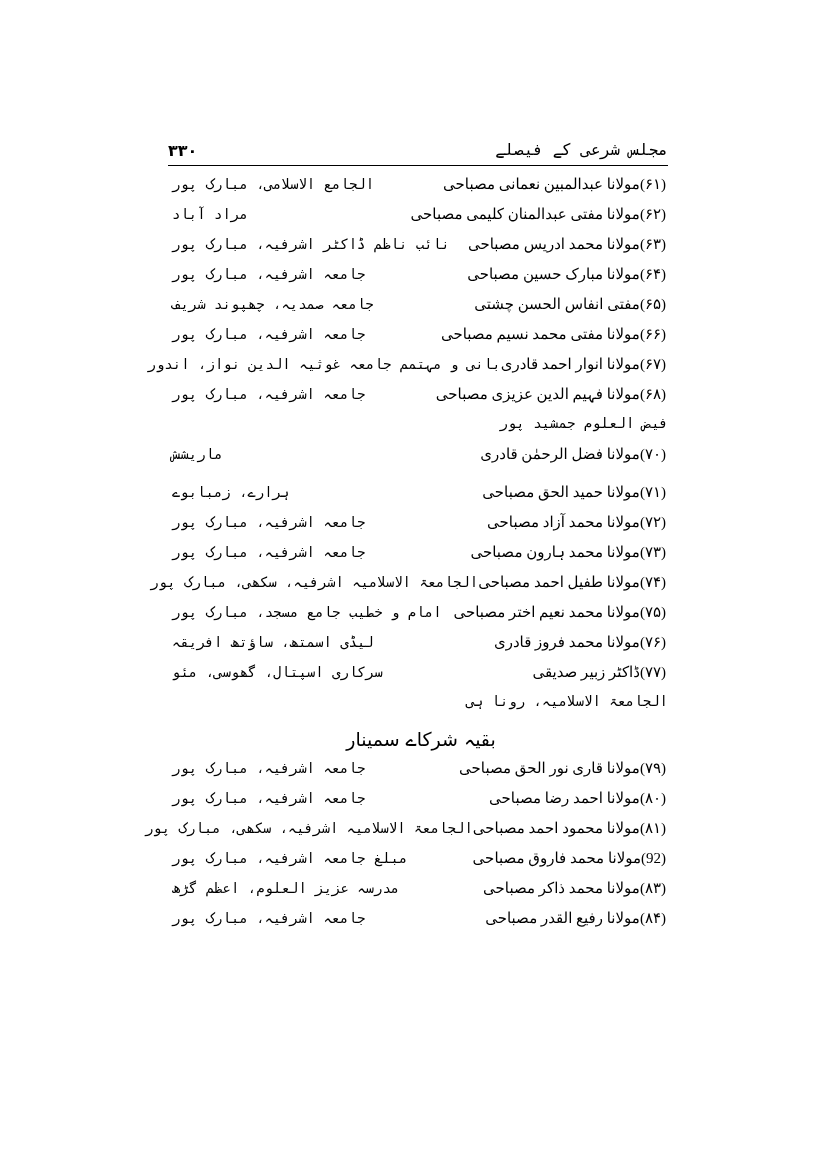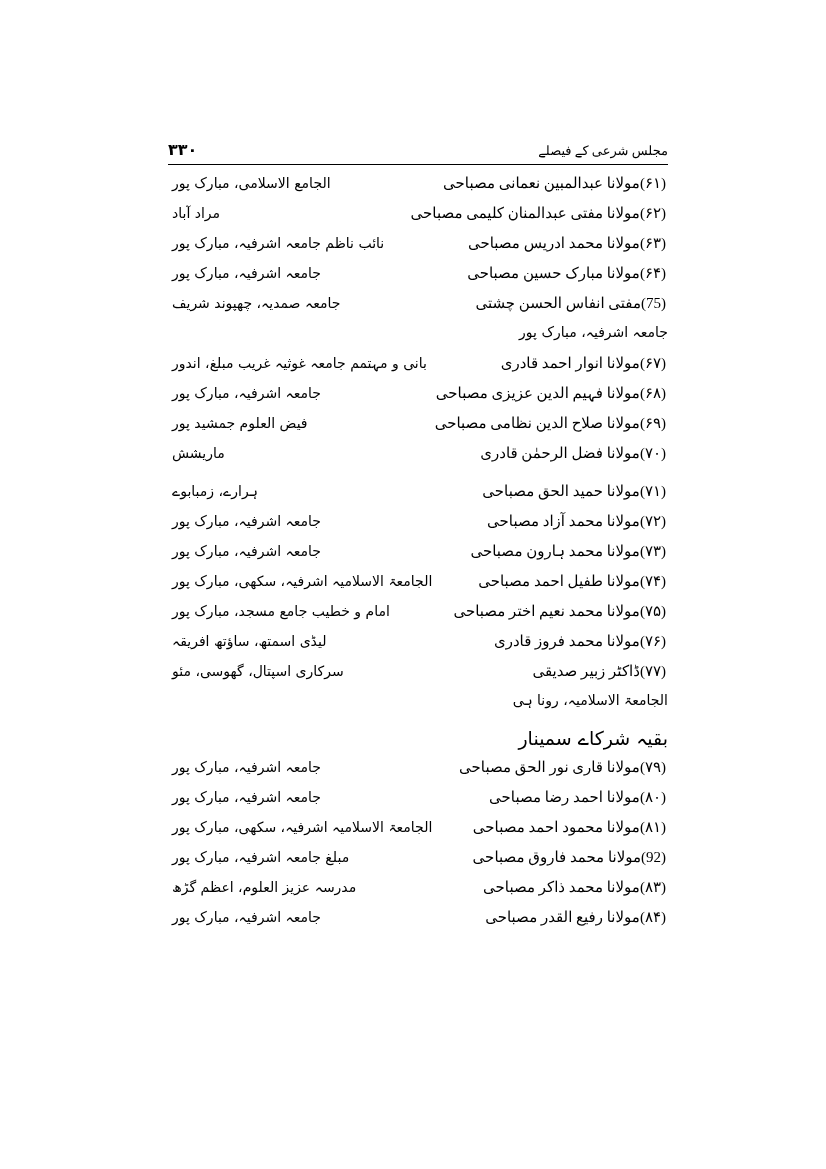--- a/index.html
+++ b/index.html
@@ -31,22 +31,22 @@
   
   .header {
     display: flex;
     flex-direction: row;
     justify-content: space-between;
     align-items: flex-end;
     direction: rtl;
     padding-bottom: 2px;
   }
   .header-title {
-    font-size: 13px;
-    font-family: Liberation Serif, serif;
+    font-size: 16px;
+    font-family: Liberation Mono, monospace;
     letter-spacing: 0px;
     white-space: nowrap;
     margin-left: 21px;
   }
   .header-pageno {
     font-size: 16px;
     letter-spacing: 1px;
     white-space: nowrap;
     font-weight: bold;
   }
@@ -75,24 +75,25 @@
     padding-right: 2px;
     font-family: Liberation Serif, serif;
   }
   .place {
     font-size: 14px;
     white-space: nowrap;
     text-align: left;
     flex: 0 0 auto;
     padding-left: 4px;
     direction: rtl;
+    font-family: Liberation Mono, monospace;
   }
   .section-heading {
     direction: rtl;
-    text-align: right;
+    text-align: center;
     font-size: 19px;
     font-weight: normal;
     margin-top: 6px;
     margin-bottom: 8px;
     padding-left: 6px;
   }
   .gap-small { height: 8px; }
 </style>
 </head>
 <body>
@@ -110,43 +111,43 @@
       <div class="row">
         <div class="name"><span>(۶۱)</span><span>مولانا عبدالمبین نعمانی مصباحی</span></div>
         <div class="place">الجامع الاسلامی، مبارک پور</div>
       </div>
       <div class="row">
         <div class="name"><span>(۶۲)</span><span>مولانا مفتی عبدالمنان کلیمی مصباحی</span></div>
         <div class="place">مراد آباد</div>
       </div>
       <div class="row">
         <div class="name"><span>(۶۳)</span><span>مولانا محمد ادریس مصباحی</span></div>
-        <div class="place">نائب ناظم جامعہ اشرفیہ، مبارک پور</div>
+        <div class="place">نائب ناظم ڈاکٹر اشرفیہ، مبارک پور</div>
       </div>
       <div class="row">
         <div class="name"><span>(۶۴)</span><span>مولانا مبارک حسین مصباحی</span></div>
         <div class="place">جامعہ اشرفیہ، مبارک پور</div>
       </div>
       <div class="row">
-        <div class="name"><span>(75)</span><span>مفتی انفاس الحسن چشتی</span></div>
+        <div class="name"><span>(۶۵)</span><span>مفتی انفاس الحسن چشتی</span></div>
         <div class="place">جامعہ صمدیہ، چھپوند شریف</div>
       </div>
       <div class="row">
+        <div class="name"><span>(۶۶)</span><span>مولانا مفتی محمد نسیم مصباحی</span></div>
         <div class="place">جامعہ اشرفیہ، مبارک پور</div>
       </div>
       <div class="row">
         <div class="name"><span>(۶۷)</span><span>مولانا انوار احمد قادری</span></div>
-        <div class="place">بانی و مہتمم جامعہ غوثیہ غریب مبلغ، اندور</div>
+        <div class="place">بانی و مہتمم جامعہ غوثیہ الدین نواز، اندور</div>
       </div>
       <div class="row">
         <div class="name"><span>(۶۸)</span><span>مولانا فہیم الدین عزیزی مصباحی</span></div>
         <div class="place">جامعہ اشرفیہ، مبارک پور</div>
       </div>
       <div class="row">
-        <div class="name"><span>(۶۹)</span><span>مولانا صلاح الدین نظامی مصباحی</span></div>
         <div class="place">فیض العلوم جمشید پور</div>
       </div>
       <div class="row">
         <div class="name"><span>(۷۰)</span><span>مولانا فضل الرحمٰن قادری</span></div>
         <div class="place">ماریشش</div>
       </div>
       <div class="gap-small"></div>
       <div class="row">
         <div class="name"><span>(۷۱)</span><span>مولانا حمید الحق مصباحی</span></div>
         <div class="place">ہرارے، زمبابوے</div>

